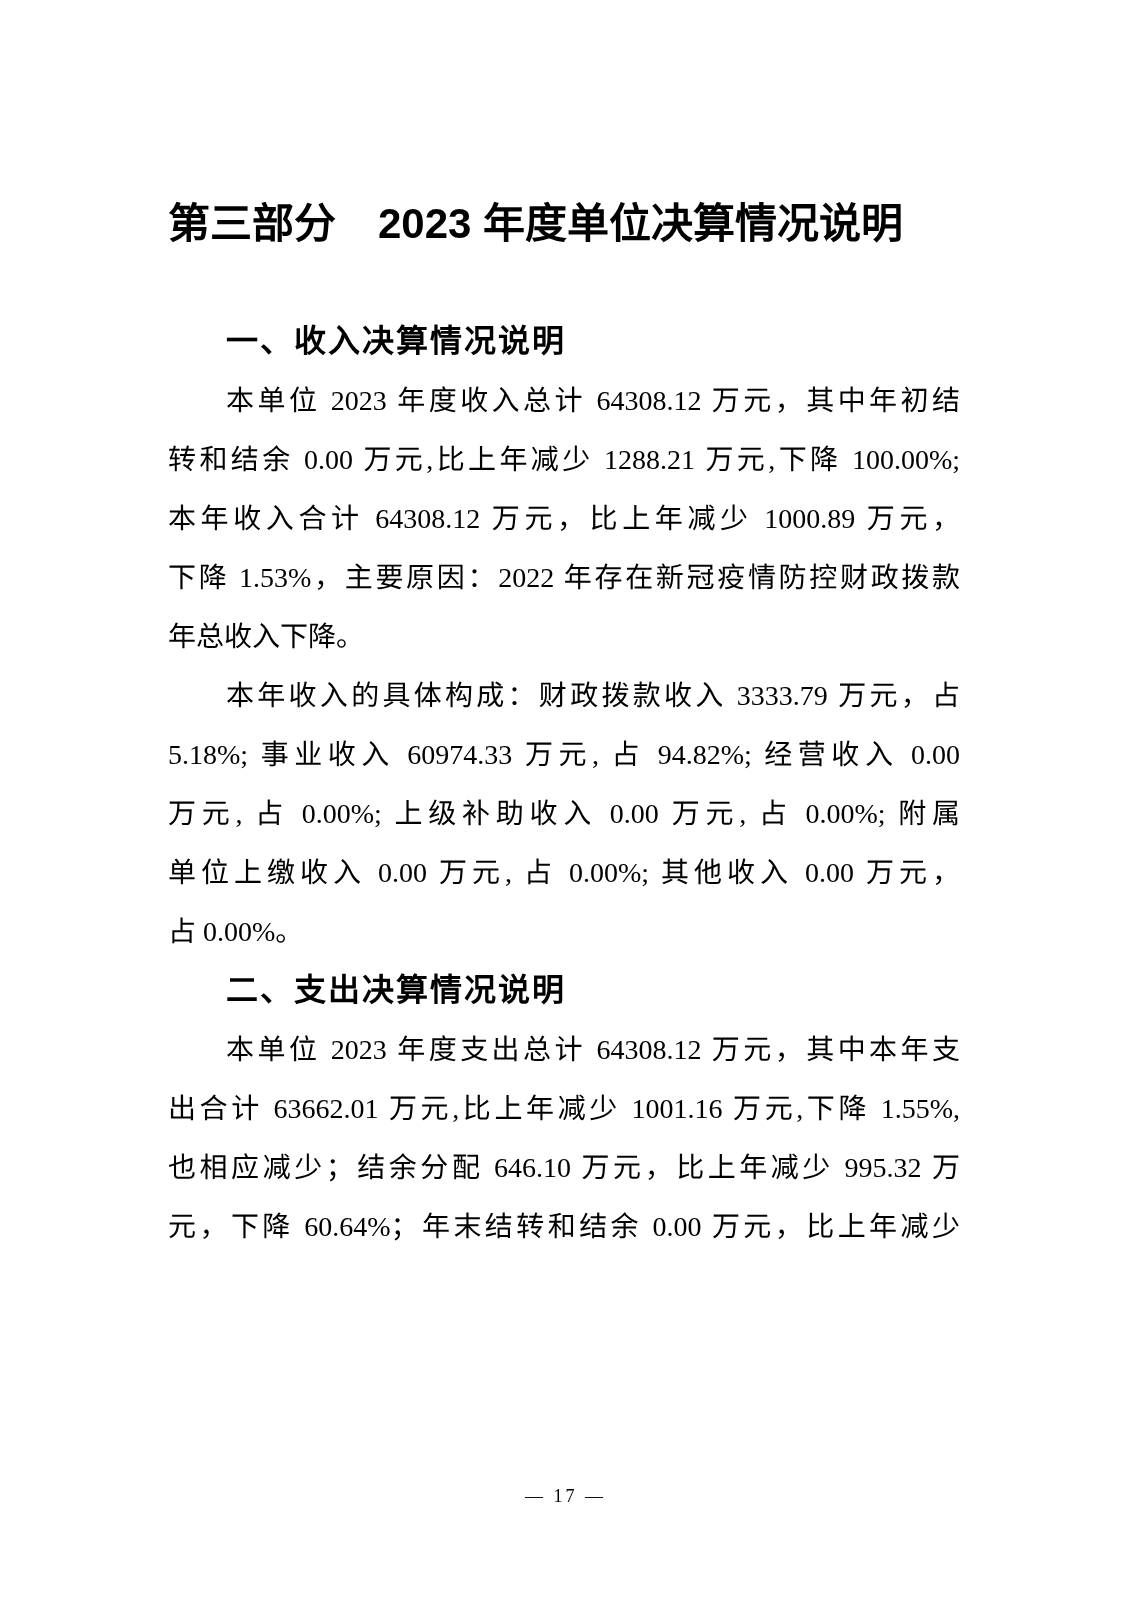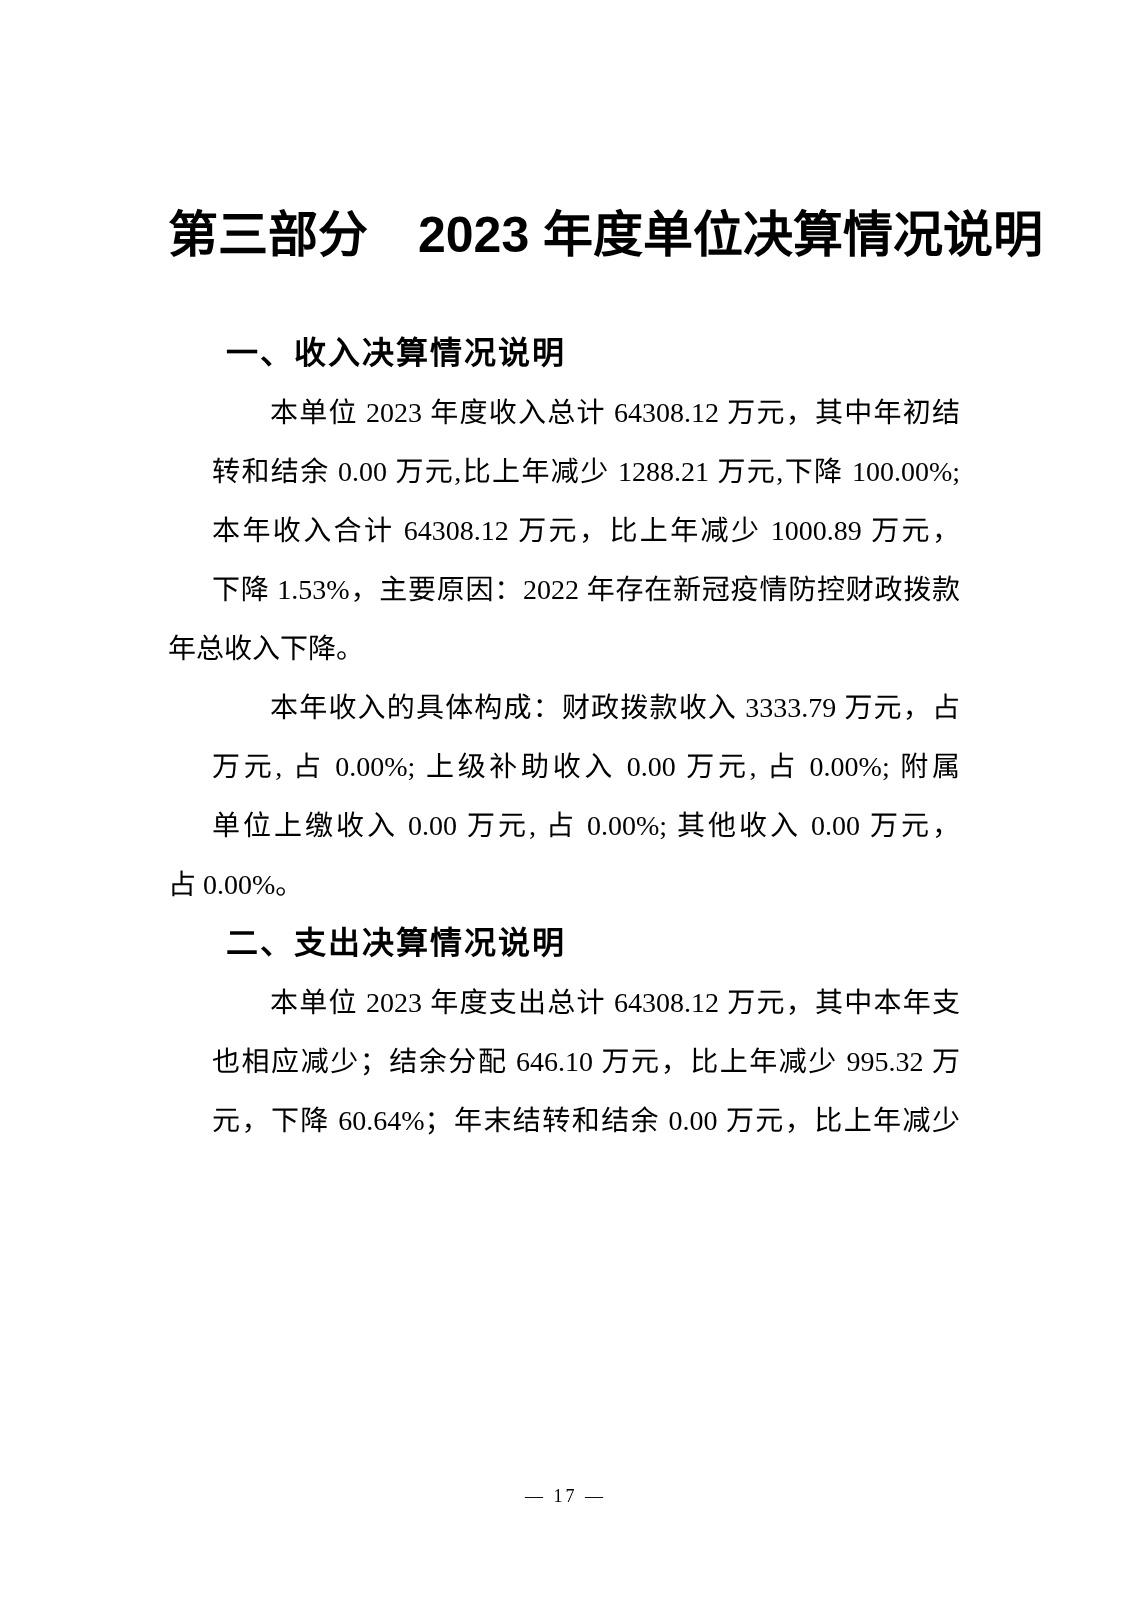--- a/index.html
+++ b/index.html
@@ -17,27 +17,27 @@
     font-family: "Liberation Serif", serif;
     overflow: hidden;
   }
   .content {
     position: absolute;
     left: 168px;
     top: 190px;
     width: 792px;
   }
   .doc-title {
-    margin: 16px 0 59px 0;
+    margin: 4px 0 59px 0;
     height: 59px;
     line-height: 59px;
     font-family: "Liberation Sans", sans-serif;
     font-weight: 700;
-    font-size: 50px;
-    text-align: right;
+    font-size: 42px;
+    text-align: left;
     white-space: nowrap;
     letter-spacing: 0px;
   }
   .row {
     height: 59px;
     line-height: 59px;
     font-size: 28px;
     white-space: nowrap;
   }
   .heading {
@@ -46,21 +46,20 @@
     font-size: 32px;
     padding-left: 58px;
     letter-spacing: 2px;
   }
   .line {
     text-align: justify;
     text-justify: inter-character;
   }
   .line.fill {
     text-align-last: justify;
-    margin-left: 44px;
   }
   .line.indent {
     padding-left: 58px;
   }
   .page-number {
     position: absolute;
     left: 0;
     right: 0;
     top: 1468px;
     height: 56px;
@@ -78,23 +77,25 @@
   <div class="content">
     <h1 class="doc-title">第三部分　2023 年度单位决算情况说明</h1>
     <div id="sections">
         <div class="row heading">一、收入决算情况说明</div>
         <div class="row line indent fill">本单位 2023 年度收入总计 64308.12 万元，其中年初结</div>
         <div class="row line fill">转和结余 0.00 万元,比上年减少 1288.21 万元,下降 100.00%;</div>
         <div class="row line fill">本年收入合计 64308.12 万元，比上年减少 1000.89 万元，</div>
         <div class="row line fill">下降 1.53%，主要原因：2022 年存在新冠疫情防控财政拨款</div>
         <div class="row line">年总收入下降。</div>
         <div class="row line indent fill">本年收入的具体构成：财政拨款收入 3333.79 万元，占</div>
+        <div class="row line fill">5.18%; 事业收入 60974.33 万元, 占 94.82%; 经营收入 0.00</div>
         <div class="row line fill">万元, 占 0.00%; 上级补助收入 0.00 万元, 占 0.00%; 附属</div>
         <div class="row line fill">单位上缴收入 0.00 万元, 占 0.00%; 其他收入 0.00 万元，</div>
         <div class="row line">占 0.00%。</div>
         <div class="row heading">二、支出决算情况说明</div>
         <div class="row line indent fill">本单位 2023 年度支出总计 64308.12 万元，其中本年支</div>
+        <div class="row line fill">出合计 63662.01 万元,比上年减少 1001.16 万元,下降 1.55%,</div>
         <div class="row line fill">也相应减少；结余分配 646.10 万元，比上年减少 995.32 万</div>
         <div class="row line fill">元，下降 60.64%；年末结转和结余 0.00 万元，比上年减少</div>
       </div>
   </div>
   <div class="page-number">— 17 —</div>
 </div>
 
 </body></html>

